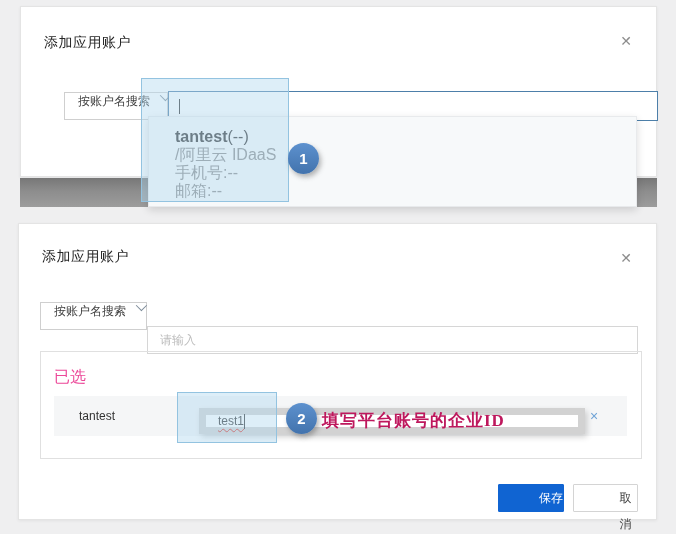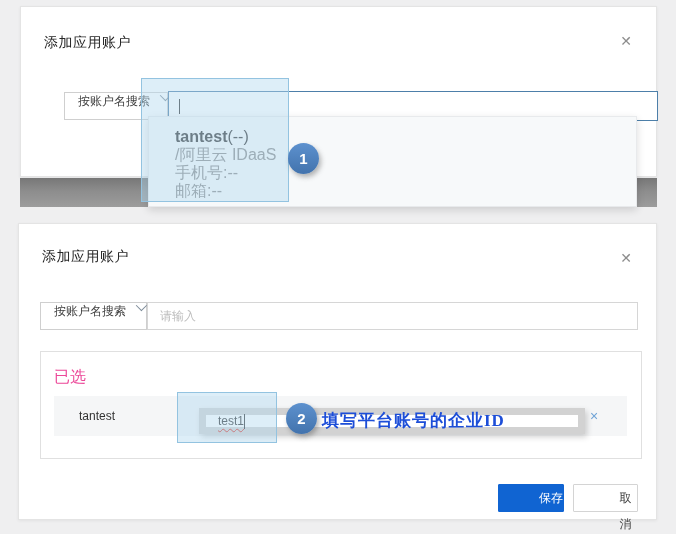--- a/index.html
+++ b/index.html
@@ -14,21 +14,21 @@
   .dlg-title { position:absolute; left:23px; top:27px; font-size:14px; color:#262626; letter-spacing:.5px; }
   .close-btn { position:absolute; right:24px; top:26px; font-size:14px; color:#8c8c8c; cursor:pointer; line-height:16px; }
 
   .select-box { position:absolute; height:28px; border:1px solid #cfcfcf; background:#fff; display:flex; align-items:flex-start; padding:0 10px 0 13px; cursor:pointer; }
   .select-box .lbl { font-size:12px; color:#404040; white-space:nowrap; }
   .chev { width:8px; height:8px; border-right:1.5px solid #7d8b99; border-bottom:1.5px solid #7d8b99; transform:rotate(45deg) translateY(-2px); margin-left:10px; flex:0 0 auto; }
 
   .text-input { position:absolute; background:#fff; border:7px solid #c2410c; display:flex; align-items:center; font-size:12px; color:#333; }
   .text-input.focused { border:1px solid #4d7fa9; }
   .caret { display:inline-block; width:1px; height:15px; background:#333; }
-  input.native { position:absolute; border:1px solid #d6d6d6; font-size:12px; color:#333; padding:0 12px; outline:none; font-family:"Liberation Sans","DejaVu Sans",sans-serif; }
+  input.native { position:absolute; border:1px solid #d6d6d6; font-size:12px; color:#333; padding:0 12px; outline:none; font-family:"Liberation Sans","DejaVu Sans",sans-serif;margin-top:24px; }
   input.native::placeholder { color:#bdbdbd; }
 
   
   #select1 { left:43px; top:85px; width:104px; }
   #input1 { left:147px; top:84px; width:490px; height:30px; padding-left:10px; }
   #graybar { position:absolute; left:20px; top:178px; width:637px; height:29px;
              background:linear-gradient(180deg,#777 0%,#8d8d8d 45%,#9c9c9c 100%); }
   #dropdown { position:absolute; left:148px; top:116px; width:489px; height:91px;
               background:#f7f9fa; border:1px solid #e8eaec; box-shadow:0 3px 8px rgba(0,0,0,.14);
               padding:11px 0 0 26px; cursor:pointer; }
@@ -50,21 +50,21 @@
   
   #select2 { left:21px; top:78px; width:107px; }
   #container { position:absolute; left:21px; top:127px; width:602px; height:108px; border:1px solid #e0e0e0; }
   #selected-label { position:absolute; left:13px; top:15px; font-size:16px; color:#ec4899; }
   #row { position:absolute; left:13px; top:44px; width:573px; height:40px; background:#f5f6f7; }
   #account-name { position:absolute; left:25px; top:0; line-height:40px; font-size:12px; color:#333; }
   #eid-input { left:145px; top:12px; width:386px; height:26px; padding-left:12px;
                box-shadow:2px 3px 6px rgba(0,0,0,.18); border-color:#d2d2d2; }
   #eid-input .val { text-decoration:underline wavy #d93026 1px; text-underline-offset:3px; }
   #remove-x { position:absolute; left:536px; top:0; line-height:40px; font-size:14px; color:#6fa3d6; cursor:pointer; }
-  #annotation { position:absolute; left:322px; top:409px; font-size:17px; font-weight:bold; color:#1d4ed8;
+  #annotation { position:absolute; left:322px; top:409px; font-size:17px; font-weight:bold; color:#be185d;
                 font-family:"Liberation Serif","DejaVu Serif",serif; letter-spacing:1px; white-space:nowrap; }
 
   .btn { position:absolute; height:28px; font-size:12px; text-align:center; line-height:26px; cursor:pointer; border-radius:1px;padding-left:40px; }
   #btn-save { left:479px; top:260px; width:66px; background:#1064d2; color:#fff; border:1px solid #1064d2; }
   #btn-cancel { left:554px; top:260px; width:65px; background:#fff; color:#404040; border:1px solid #d4d4d4; }
 </style>
 </head>
 <body>
 
 <div id="stage">

